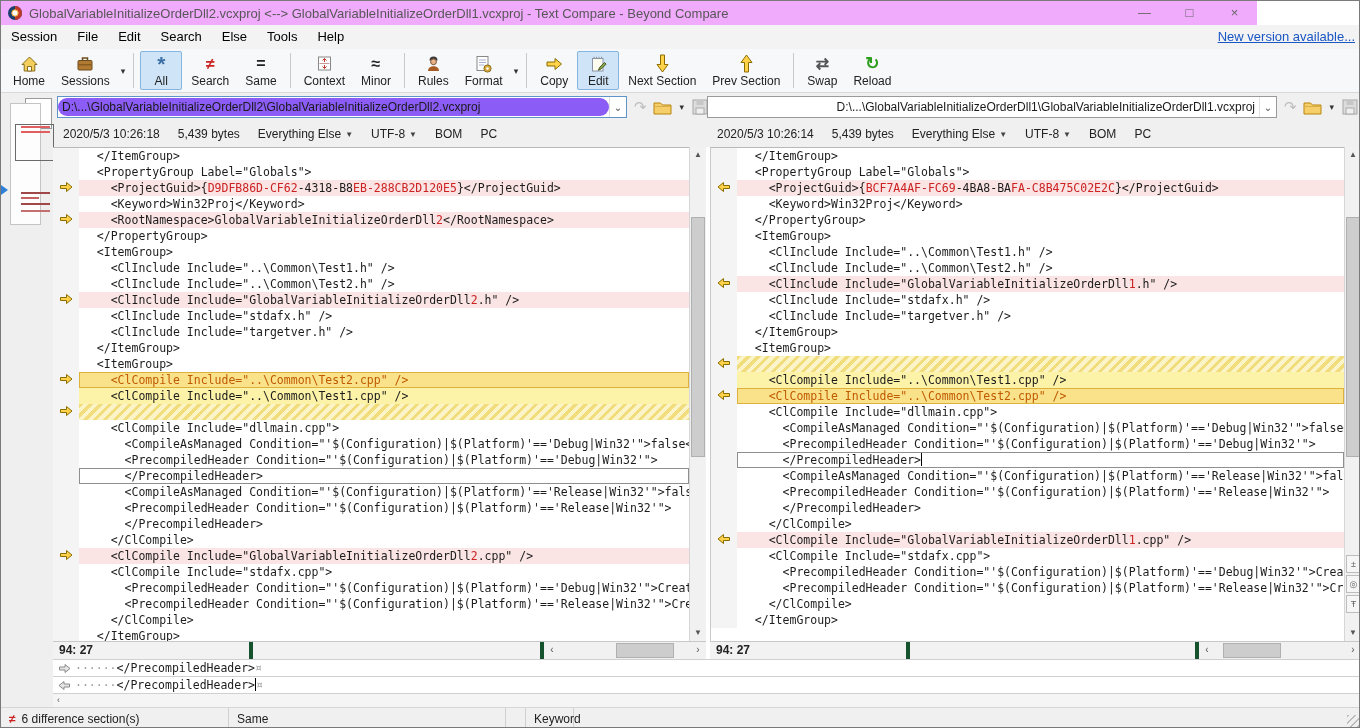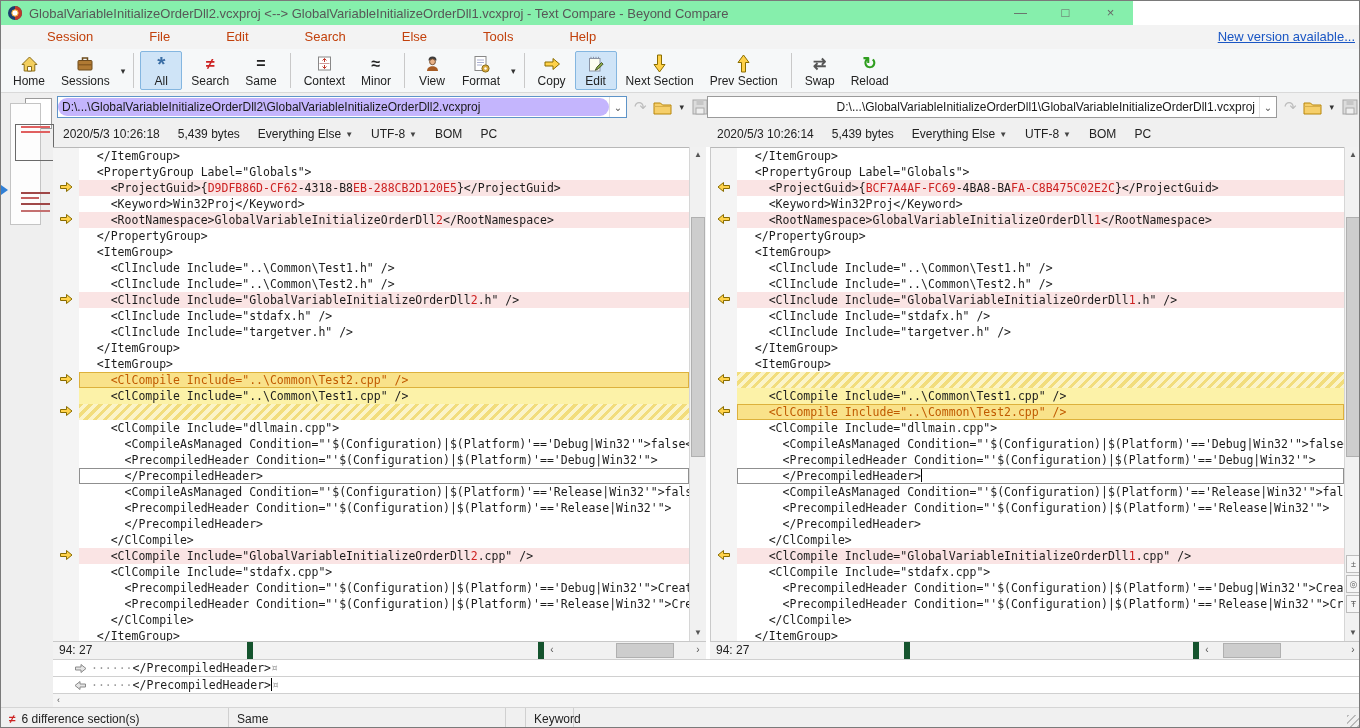--- a/index.html
+++ b/index.html
@@ -2,46 +2,46 @@
 <html><head>
 <meta charset="utf-8">
 <style>
   * { margin:0; padding:0; box-sizing:border-box; }
   html,body { background:#8b9dc3; }
   body { font-family:"Liberation Sans", sans-serif; }
   .window { position:relative; width:1360px; height:728px; background:#fff; border:1px solid #7a7a7a; overflow:hidden; }
   .abs { position:absolute; }
 
   
-  .titlebar { left:0; top:0; width:1132px; height:24px; background:#86efac; display:flex; align-items:center; }
+  .titlebar { left:0; top:0; width:1256px; height:24px; background:#f0abfc; display:flex; align-items:center; }
   .titlebar .logo { width:16px; height:16px; margin:0 6px 0 6px; }
   .titlebar .title { font-size:13px; color:#575757; white-space:nowrap; }
   .wctrls { position:absolute; right:0; top:0; height:24px; display:flex; }
   .wctrl { width:45px; height:24px; text-align:center; line-height:24px; color:#666; font-size:13px; }
 
   
   .menubar { left:0; top:24px; width:1360px; height:24px; background:#f3f3f3; display:flex; align-items:center; }
-  .menu-item { padding:0 10px; font-size:13px; color:#c2410c; height:24px; line-height:24px;margin-left:36px; }
+  .menu-item { padding:0 10px; font-size:13px; color:#000000; height:24px; line-height:24px; }
   .update-link { position:absolute; right:6px; top:0; height:24px; line-height:24px; font-size:13px; color:#1a56c4; text-decoration:underline; }
 
   
   .toolbar { left:0; top:48px; width:1360px; height:44px; background:#f6f8f9; border-bottom:1px solid #d9d9d9; display:flex; align-items:stretch; padding-left:4px; }
   .tbtn { display:flex; flex-direction:column; align-items:center; justify-content:center; min-width:42px; padding:2px 6px 1px 6px; margin:2px 1px; border:1px solid transparent; border-radius:2px; }
   .tbtn .ticon { height:20px; display:flex; align-items:center; justify-content:center; }
   .tbtn .tlabel { font-size:12px; color:#222; white-space:nowrap; margin-top:1px; }
   .tbtn.pressed { background:#cfe4f7; border-color:#84b6e0; }
   .tsep { width:1px; background:#c9c9c9; margin:4px 5px; }
   .tdd { font-size:9px; color:#333; align-self:center; padding:0 3px; }
   .gch { font-size:16px; font-weight:bold; line-height:18px; }
 
   
   .pathrow { left:0; top:92px; width:1360px; height:28px; background:#f0f0f0; }
   .combo { position:absolute; top:3px; height:22px; background:#fff; display:flex; align-items:center; }
   .combo .ctext { font-size:12px; color:#1a1a1a; padding:2px 4px; white-space:nowrap; overflow:hidden; }
-  .combo .ctext.sel { background:#c4b5fd;border-radius:9px; }
+  .combo .ctext.sel { background:#8b5cf6;border-radius:9px; }
   .combo .cdrop { width:17px; height:100%; display:flex; align-items:center; justify-content:center; color:#555; font-size:10px; border-left:1px solid #e0e0e0; }
   .combo.focused { border:1px solid #5e94c8; }
   .combo.plain { border:1px solid #9a9a9a; }
   .pnav { position:absolute; top:4px; display:flex; align-items:center; gap:4px; }
   .pnavbtn { height:20px; display:flex; align-items:center; justify-content:center; padding:0 1px; }
   .dis { color:#bdbdbd; font-size:15px; }
 
   
   .inforow { left:0; top:120px; width:1360px; height:26px; background:#f0f0f0; }
   .finfo { position:absolute; top:0; height:26px; display:flex; align-items:center; gap:18px; font-size:12px; color:#222; }
@@ -74,28 +74,28 @@
   
   .vscroll { top:146px; width:17px; height:494px; background:#f1f1f1; border-left:1px solid #d6d6d6; }
   #vsL { left:688px; } #vsR { left:1343px; }
   .sarrow { position:absolute; left:0; width:16px; height:16px; text-align:center; font-size:8px; color:#555; line-height:16px; }
   .vthumb { position:absolute; left:1px; width:14px; background:#cdcdcd; border:1px solid #b0b0b0; }
   .sbx { position:absolute; left:1px; width:15px; height:18px; border:1px solid #bdbdbd; background:#f6f6f6; font-size:9px; color:#666; text-align:center; line-height:17px; }
 
   
   .pstatus { top:640px; height:18px; background:#f2f2f2; border-top:1px solid #c8c8c8; display:flex; font-size:12px; color:#222; }
   #psL { left:52px; width:653px; } #psR { left:709px; width:651px; }
-  .pcell { border-right:6px solid #14532d; padding:1px 6px; white-space:nowrap; }
+  .pcell { border-right:4px solid #14532d; padding:1px 6px; white-space:nowrap;font-weight:bold; }
   .pcell.c1 { width:200px; } .pcell.c2 { flex:1; }
   .hscroll { width:162px; flex:none; position:relative; background:#f1f1f1; }
   .harrow { position:absolute; top:0; width:16px; height:17px; text-align:center; font-size:10px; color:#555; line-height:16px; }
   .hthumb { position:absolute; top:1px; height:15px; background:#cdcdcd; border:1px solid #b0b0b0; }
 
   
-  .detail { left:52px; width:1308px; height:17px; background:#fff; border-top:1px solid #d0d0d0; display:flex; align-items:center;padding-left:16px; }
+  .detail { left:52px; width:1308px; height:17px; background:#fff; border-top:1px solid #d0d0d0; display:flex; align-items:center; }
   .dico { width:22px; flex:none; display:flex; justify-content:center; }
   .dtext { font-family:"DejaVu Sans Mono", monospace; font-size:11.5px; white-space:pre; color:#1c1c1c; }
   .dws, .deol { color:#9a9a9a; }
   .dhscroll { left:52px; top:692px; width:1308px; height:14px; background:#f5f5f5; border-top:1px solid #d0d0d0; font-size:9px; color:#555; padding-left:4px; line-height:13px; }
 
   
   .statusbar { left:0; top:706px; width:1360px; height:22px; background:#f0f0f0; border-top:1px solid #d5d5d5; display:flex; font-size:12px; color:#222; }
   .scell { border-right:1px solid #d0d0d0; display:flex; align-items:center; padding:0 8px; white-space:nowrap; }
   .scell .neq { color:#cc2222; font-weight:bold; margin-right:6px; }
   .grip { position:absolute; right:2px; bottom:2px; width:12px; height:12px;
@@ -192,21 +192,21 @@
       </div>
       <div class="tsep"></div>
       <div class="tbtn">
         <div class="ticon">
           <svg width="17" height="17" viewBox="0 0 17 17">
             <path d="M4.5 5.5a4 4 0 0 1 8 0z" fill="#3c3c3c"></path>
             <circle cx="8.5" cy="6.8" r="2.9" fill="#eab287" stroke="#7a5233"></circle>
             <path d="M3 16c0-3.2 2.5-4.8 5.5-4.8S14 12.8 14 16z" fill="#a85c24"></path>
           </svg>
         </div>
-        <span class="tlabel">View</span>
+        <span class="tlabel">Rules</span>
       </div>
       <div class="tbtn">
         <div class="ticon">
           <svg width="17" height="18" viewBox="0 0 17 18">
             <rect x="2" y="1.5" width="11" height="14" fill="#fff" stroke="#888"></rect>
             <path d="M4 5h7M4 7.5h7M4 10h5" stroke="#aab0d0"></path>
             <circle cx="12.5" cy="13.5" r="3.6" fill="#d9a93e" stroke="#8a6d1a"></circle>
             <circle cx="12.5" cy="13.5" r="1.2" fill="#fff"></circle>
           </svg>
         </div>
@@ -518,28 +518,20 @@
               <path d="M12.5 4.5h-6v-3L1 6l5.5 4.5v-3h6z" fill="#ffd24a" stroke="#8a6d00"></path>
             </svg></span>
         </div>
         <div class="code rp"><span class="ct">    &lt;ProjectGuid&gt;{</span><span class="cr">BCF7A4AF-FC69</span><span class="ct">-4BA8-BA</span><span class="cr">FA-C8B475C02E2C</span><span class="ct">}&lt;/ProjectGuid&gt;</span></div>
       </div>
       <div class="row">
         <div class="gutter"></div>
         <div class="code"><span class="ct">    &lt;Keyword&gt;Win32Proj&lt;/Keyword&gt;</span></div>
       </div>
       <div class="row">
-        <div class="gutter">
-          <span><svg width="14" height="12" viewBox="0 0 14 12">
-              <path d="M12.5 4.5h-6v-3L1 6l5.5 4.5v-3h6z" fill="#ffd24a" stroke="#8a6d00"></path>
-            </svg></span>
-        </div>
-        <div class="code rp"><span class="ct">    &lt;RootNamespace&gt;GlobalVariableInitializeOrderDll</span><span class="cr">1</span><span class="ct">&lt;/RootNamespace&gt;</span></div>
-      </div>
-      <div class="row">
         <div class="gutter"></div>
         <div class="code"><span class="ct">  &lt;/PropertyGroup&gt;</span></div>
       </div>
       <div class="row">
         <div class="gutter"></div>
         <div class="code"><span class="ct">  &lt;ItemGroup&gt;</span></div>
       </div>
       <div class="row">
         <div class="gutter"></div>
         <div class="code"><span class="ct">    &lt;ClInclude Include="..\Common\Test1.h" /&gt;</span></div>

